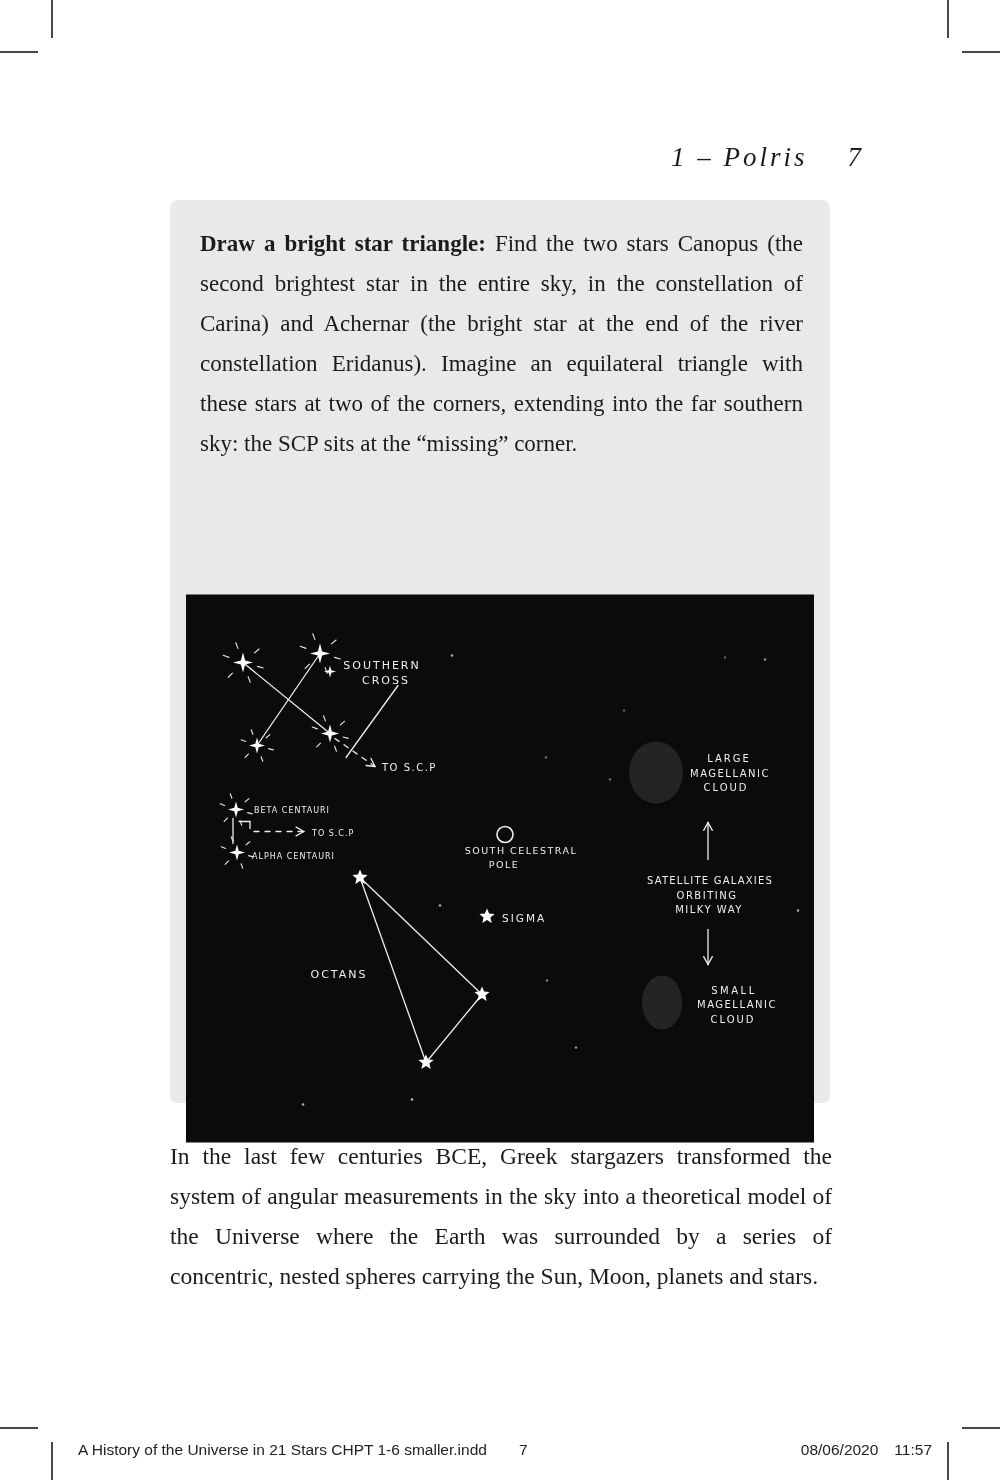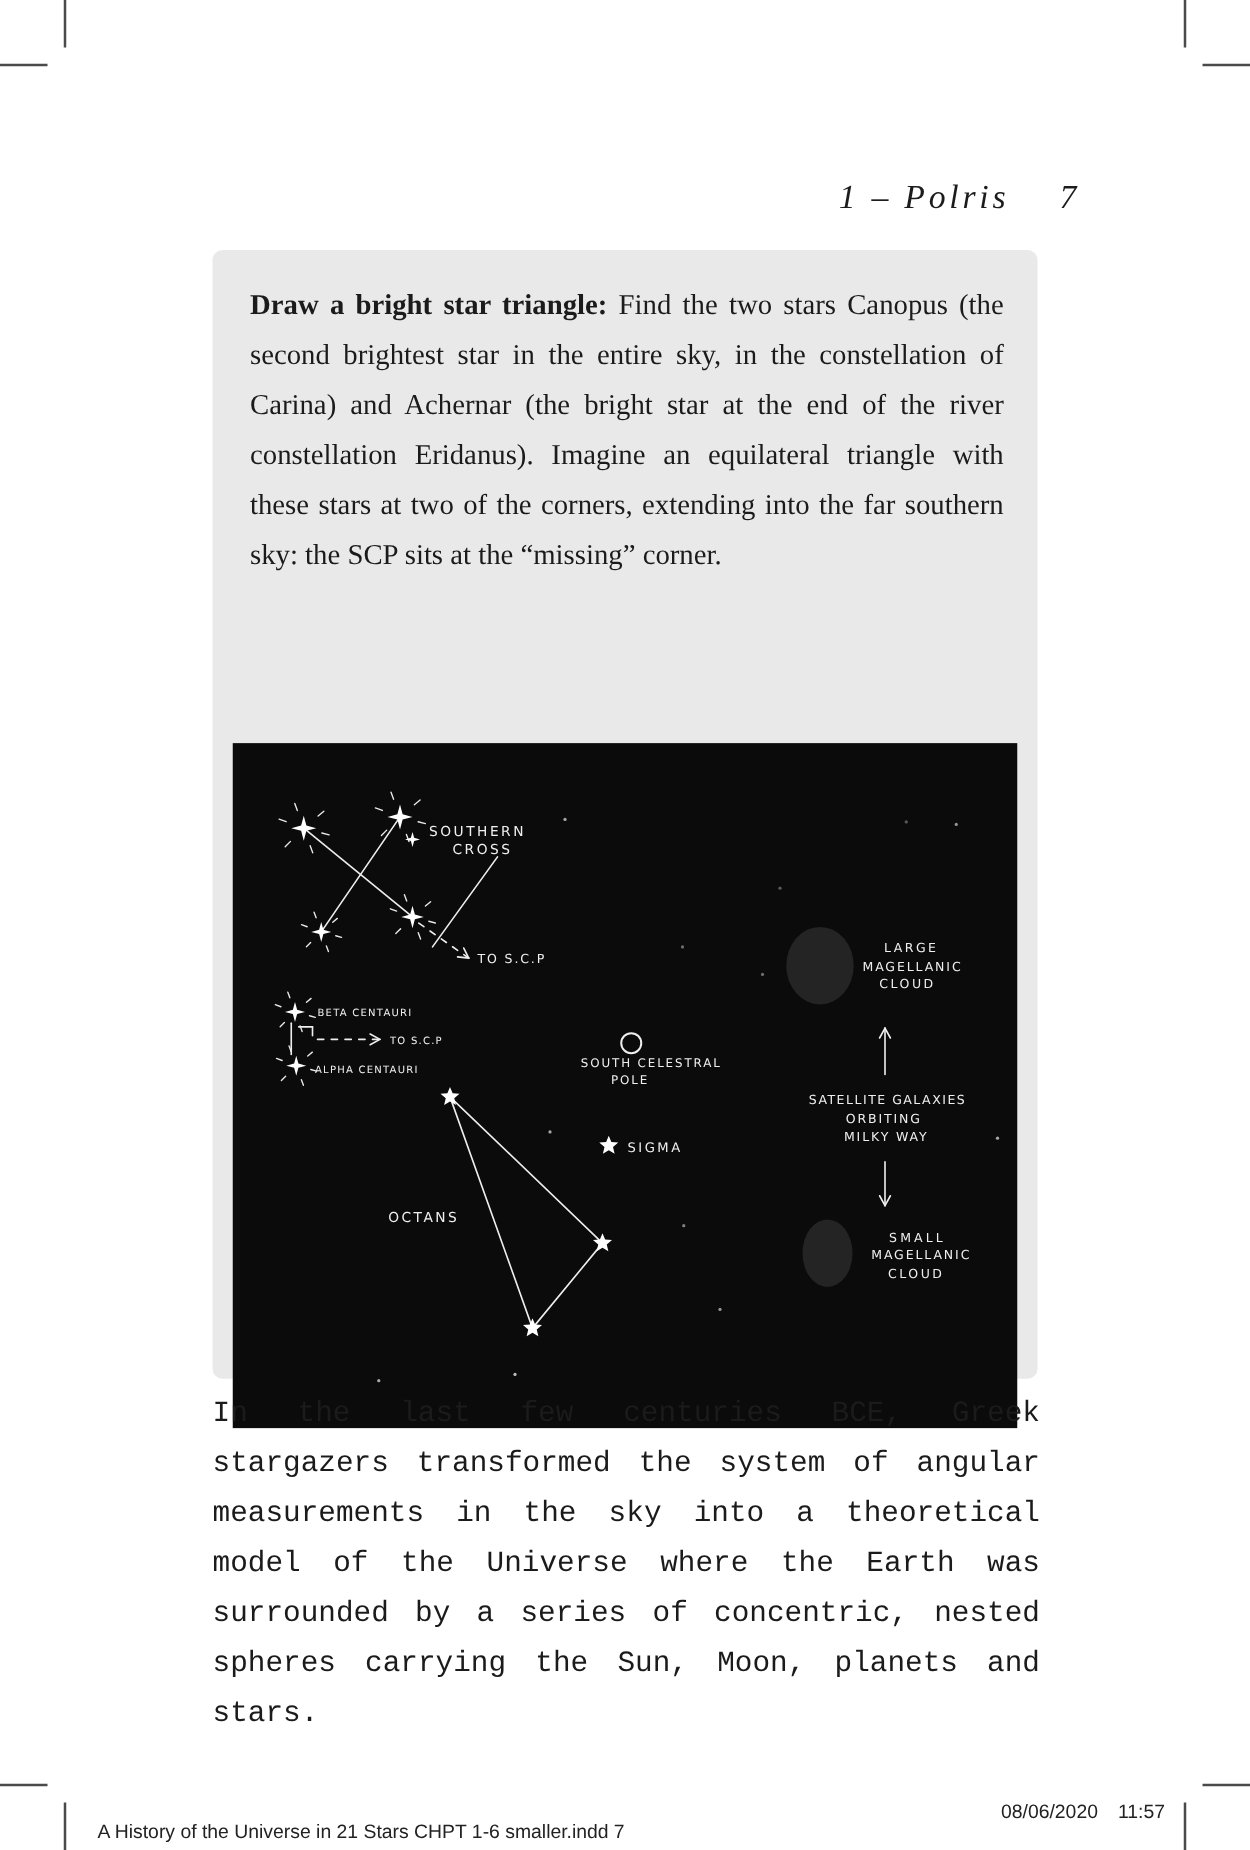--- a/index.html
+++ b/index.html
@@ -13,25 +13,25 @@
           font-size:27px;font-style:italic;color:#1c1c1c;margin-left:32px;}
   .running-head{letter-spacing:3px;}
   .pagenum{letter-spacing:1px;}
   .infobox{position:absolute;left:170px;top:200px;width:660px;height:903px;
            background:#e9e9e9;border-radius:8px;box-sizing:border-box;}
   .infotext{margin:0;padding:24px 27px 0 30px;font-size:23px;line-height:40px;
             text-align:justify;color:#1b1b1b;}
   .infotext b{font-weight:bold;}
   .chart{position:absolute;left:16px;top:327px;width:628px;height:683px;}
   .chart svg{display:block;width:100%;height:100%;}
-  .bodypara{position:absolute;left:170px;top:1112px;width:662px;margin:0;
-            font-size:23.5px;line-height:40px;text-align:justify;color:#1b1b1b;font-family:Liberation Mono, monospace;}
+  .bodypara{position:absolute;left:170px;top:1136px;width:662px;margin:0;
+            font-size:23.5px;line-height:40px;text-align:justify;color:#1b1b1b;}
   .footer{position:absolute;left:0;top:1441px;width:1000px;height:24px;
           font-family:"Liberation Sans",sans-serif;font-size:15.5px;color:#222;}
-  .footer .fleft{position:absolute;left:78px;top:16px;display:flex;gap:4px;}
+  .footer .fleft{position:absolute;left:78px;top:0;display:flex;gap:32px;}
   .footer .fright{position:absolute;right:68px;top:0;display:flex;gap:16px;}
 </style>
 </head>
 <body>
 
 <div class="page">
 
   <div class="crop v" style="left:51px;top:0;"></div>
   <div class="crop h" style="left:0;top:51px;"></div>
   <div class="crop v" style="left:947px;top:0;"></div>

